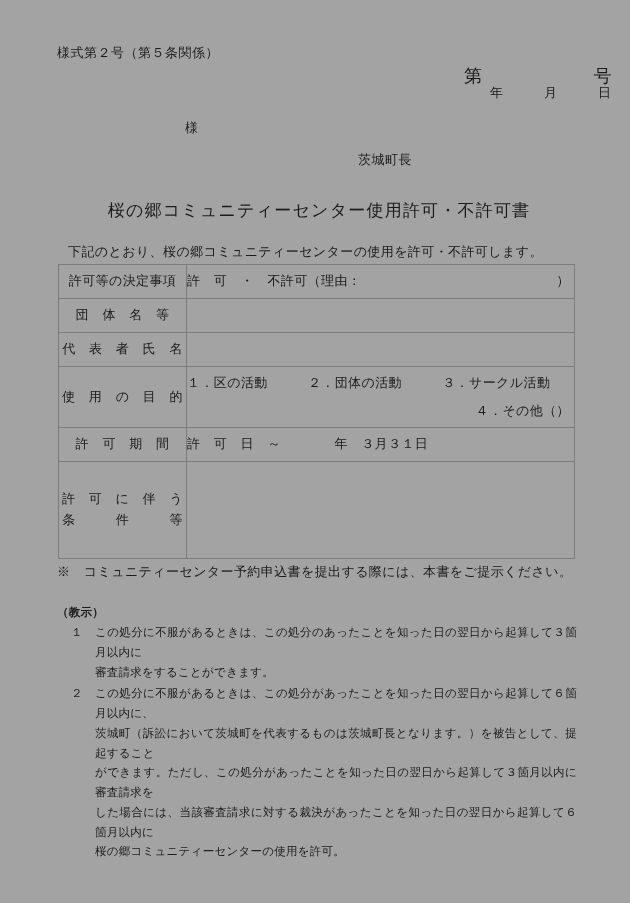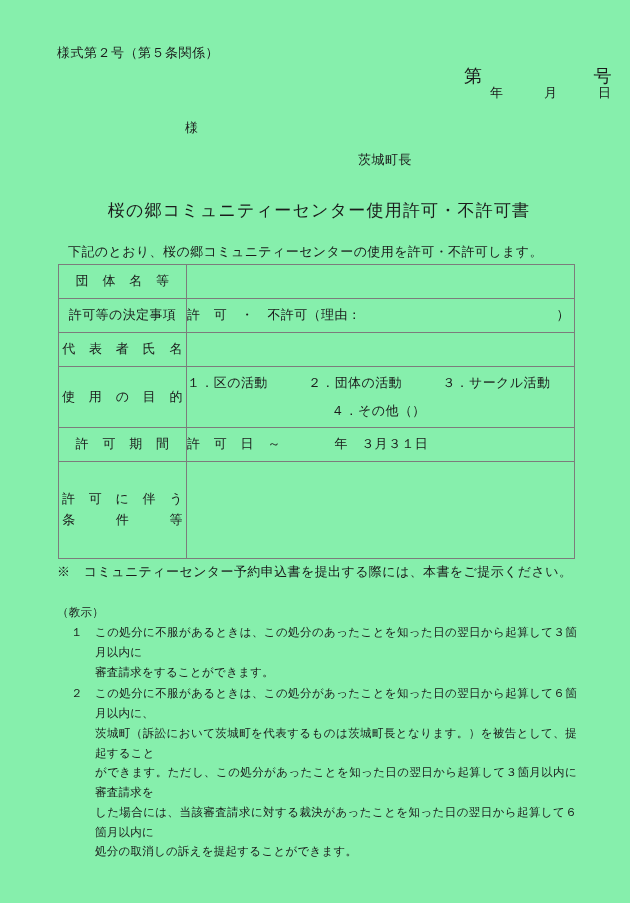--- a/index.html
+++ b/index.html
@@ -10,21 +10,21 @@
   }
   body {
     font-family: "DejaVu Serif", "Liberation Serif", serif;
     color: #1b1b1b;
     -webkit-font-smoothing: antialiased;
   }
   .page {
     position: relative;
     width: 630px;
     height: 903px;
-    background: #86efac;
+    background: #a3a3a3;
     overflow: hidden;
     box-sizing: border-box;
   }
 
   
   .form-no {
     position: absolute;
     left: 57px;
     top: 44px;
     font-size: 13px;
@@ -126,21 +126,21 @@
   .paren-close {
     padding-right: 4px;
   }
   .purpose-line1 {
     white-space: pre;
     display: block;
     margin-bottom: 7px;
   }
   .purpose-line2 {
     display: flex;
-    justify-content: center;
+    justify-content: flex-end;
     align-items: baseline;
     white-space: pre;
   }
   .period-line { white-space: pre; }
   .label-two-line { line-height: 1.6; }
 
   
   .note {
     position: absolute;
     left: 57px;
@@ -155,21 +155,21 @@
     position: absolute;
     left: 57px;
     top: 605px;
     width: 520px;
     font-size: 11.5px;
     letter-spacing: 0.25px;
   }
   .instructions-heading {
     margin: 0 0 3px 0;
     font-size: 11.5px;
-    font-weight: normal;
+    font-weight: bold;
   }
   .inst-list {
     list-style: none;
     margin: 0;
     padding: 0;
   }
   .inst-item {
     display: flex;
     align-items: flex-start;
     margin-bottom: 2px;
@@ -203,31 +203,31 @@
   <div class="addressee">様</div>
   <div class="issuer">茨城町長</div>
 
   <h1 class="doc-title">桜の郷コミュニティーセンター使用許可・不許可書</h1>
 
   <div class="intro">下記のとおり、桜の郷コミュニティーセンターの使用を許可・不許可します。</div>
 
   <table class="form-table">
     <tbody>
       <tr>
-        <td class="label-cell row-h-std">団　体　名　等</td>
-        <td class="value-cell row-h-std"></td>
-      </tr>
-      <tr>
         <td class="label-cell row-h-std">許可等の決定事項</td>
         <td class="value-cell row-h-std">
           <div class="decision-line">
             <span>許　可　・　不許可（理由：</span>
             <span class="paren-close">）</span>
           </div>
         </td>
+      </tr>
+      <tr>
+        <td class="label-cell row-h-std">団　体　名　等</td>
+        <td class="value-cell row-h-std"></td>
       </tr>
       <tr>
         <td class="label-cell row-h-std">代　表　者　氏　名</td>
         <td class="value-cell row-h-std"></td>
       </tr>
       <tr>
         <td class="label-cell row-h-purpose">使　用　の　目　的</td>
         <td class="value-cell row-h-purpose">
           <span class="purpose-line1">１．区の活動　　　２．団体の活動　　　３．サークル活動</span>
           <span class="purpose-line2">
@@ -264,19 +264,19 @@
           <span>審査請求をすることができます。</span>
         </span>
       </li>
       <li class="inst-item">
         <span class="inst-num">２</span>
         <span class="inst-body">
           <span>この処分に不服があるときは、この処分があったことを知った日の翌日から起算して６箇月以内に、</span>
           <span>茨城町（訴訟において茨城町を代表するものは茨城町長となります。）を被告として、提起すること</span>
           <span>ができます。ただし、この処分があったことを知った日の翌日から起算して３箇月以内に審査請求を</span>
           <span>した場合には、当該審査請求に対する裁決があったことを知った日の翌日から起算して６箇月以内に</span>
-          <span>処分の取消しの訴えを提起することができます。</span>
+          <span>桜の郷コミュニティーセンターの使用を許可。</span>
         </span>
       </li>
     </ol>
   </div>
 
 </div>
 
 </body></html>

